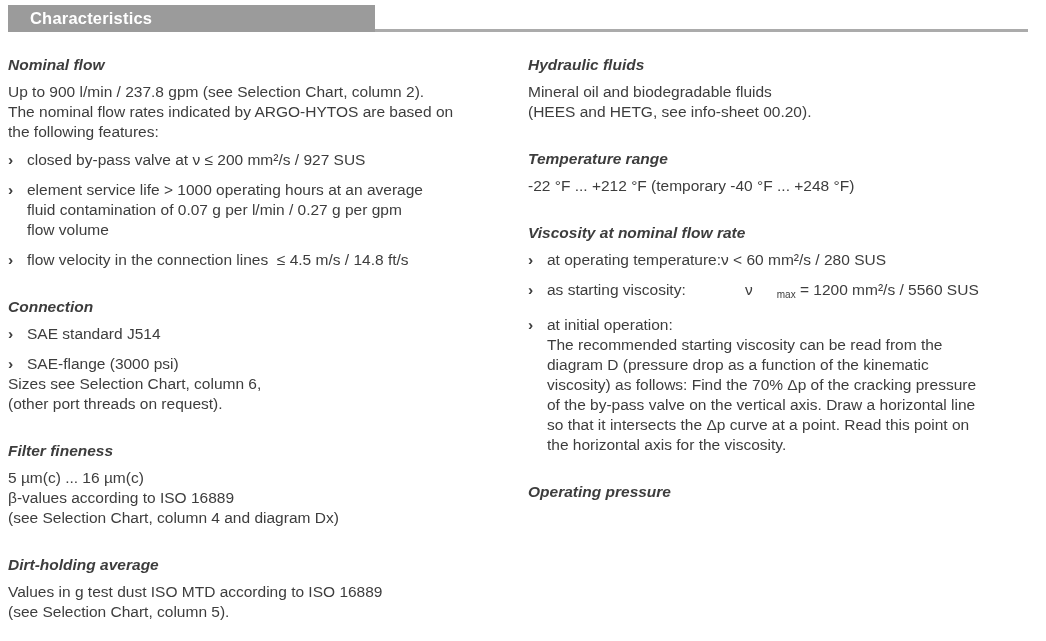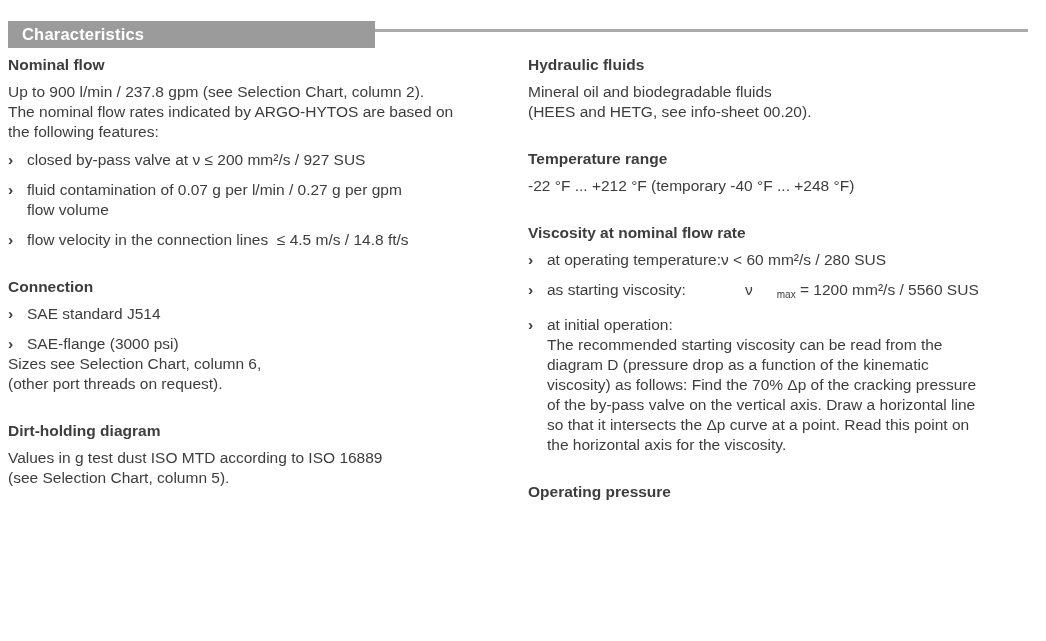--- a/index.html
+++ b/index.html
@@ -9,43 +9,42 @@
     position: relative; overflow: hidden;
     font-family: "Liberation Sans", "DejaVu Sans", sans-serif;
     color: #3d3d3d;
     font-size: 15.5px;
   }
   .header-bar {
     position: absolute; left: 8px; top: 5px;
     width: 367px; height: 27px;
     background: #9b9b9b;
     display: flex; align-items: center;
-    padding-left: 14px;
-    margin-top: 16px;
+    padding-left: 22px;
   }
   .header-title {
     color: #ffffff; font-weight: bold; font-size: 16.5px;
     letter-spacing: 0.2px;
   }
   .header-rule {
     position: absolute; left: 375px; top: 29px;
     width: 653px; height: 3px;
     background: #ababab;
   }
   .columns {
     position: absolute; left: 8px; top: 56px;
     width: 1032px; display: flex;
   }
   .column { display: block; }
   .col-0 { width: 520px; flex: 0 0 520px; }
   .col-1 { width: 512px; flex: 0 0 512px; }
   .section { margin-bottom: 28px; }
   .heading {
     font-size: 15.5px; font-weight: bold; color: #3d3d3d;
-    line-height: 18px; margin: 0 12px 7px 0;
+    line-height: 18px; margin: 0 12px 7px 0; font-style: italic;
   }
   .para .line, .bullet-body .line {
     line-height: 20px; white-space: pre;
   }
   .para + .bullets { margin-top: 8px; }
   .bullets + .para { }
   .bullets { margin-top: 8px; }
   .heading + .para { margin-top: 8px; }
   .bullet { display: flex; margin-bottom: 10px; }
   .bullet:last-child { margin-bottom: 0; }
@@ -79,20 +78,21 @@
         <div class="bullets">
           <div class="bullet">
             <span class="marker">›</span>
             <div class="bullet-body">
               <div class="line">closed by-pass valve at ν ≤ 200 mm²/s / 927 SUS</div>
             </div>
           </div>
           <div class="bullet">
             <span class="marker">›</span>
             <div class="bullet-body">
+              <div class="line">element service life &gt; 1000 operating hours at an average</div>
               <div class="line">fluid contamination of 0.07 g per l/min / 0.27 g per gpm</div>
               <div class="line">flow volume</div>
             </div>
           </div>
           <div class="bullet">
             <span class="marker">›</span>
             <div class="bullet-body">
               <div class="line">flow velocity in the connection lines  ≤ 4.5 m/s / 14.8 ft/s</div>
             </div>
           </div>
@@ -113,21 +113,29 @@
               <div class="line">SAE-flange (3000 psi)</div>
             </div>
           </div>
         </div>
         <div class="para">
           <div class="line">Sizes see Selection Chart, column 6,</div>
           <div class="line">(other port threads on request).</div>
         </div>
       </section>
       <section class="section">
-        <h2 class="heading">Dirt-holding diagram</h2>
+        <h2 class="heading">Filter fineness</h2>
+        <div class="para">
+          <div class="line">5 µm(c) ... 16 µm(c)</div>
+          <div class="line">β-values according to ISO 16889</div>
+          <div class="line">(see Selection Chart, column 4 and diagram Dx)</div>
+        </div>
+      </section>
+      <section class="section">
+        <h2 class="heading">Dirt-holding average</h2>
         <div class="para">
           <div class="line">Values in g test dust ISO MTD according to ISO 16889</div>
           <div class="line">(see Selection Chart, column 5).</div>
         </div>
       </section>
     </div>
   <div class="column col-1">
       <section class="section">
         <h2 class="heading">Hydraulic fluids</h2>
         <div class="para">

